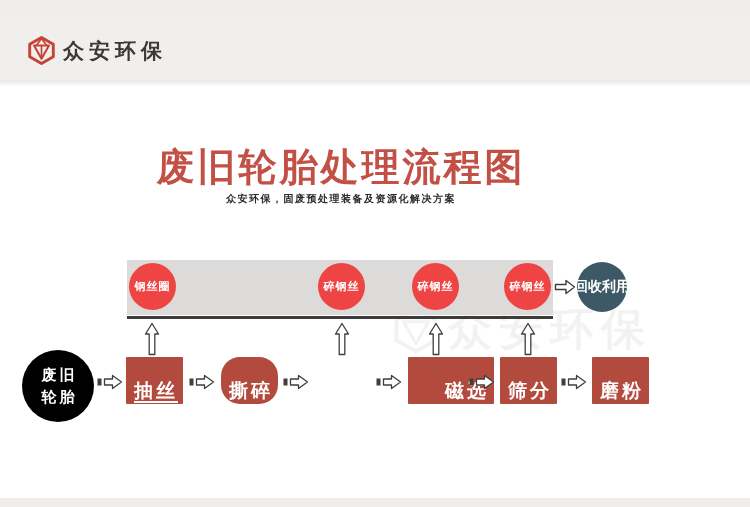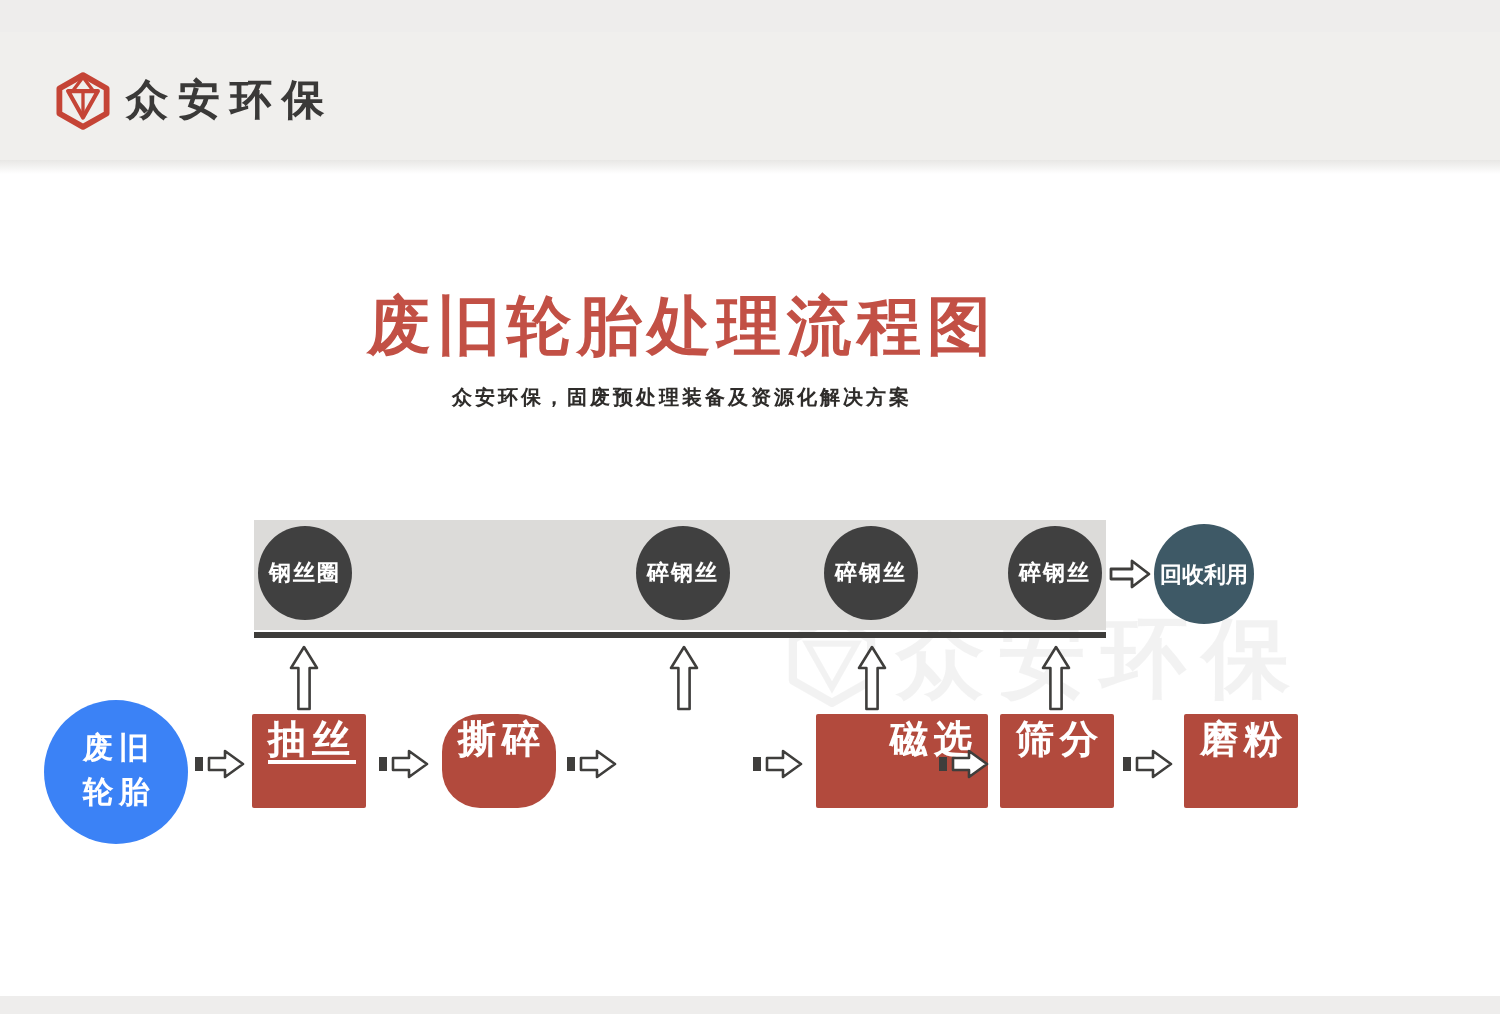--- a/index.html
+++ b/index.html
@@ -19,57 +19,57 @@
   }
   .logo-wrap{position:absolute;left:27px;top:20px;display:flex;align-items:center;cursor:pointer;}
   .logo-icon{width:29px;height:29px;display:block;}
   .brand{
     margin-left:7px;font-size:21px;font-weight:bold;color:#3a3938;
     letter-spacing:5px;line-height:29px;white-space:nowrap;
   }
   
   .title{
     position:absolute;left:0;top:126px;width:682px;text-align:center;
-    font-size:32px;font-weight:800;color:#c25045;letter-spacing:3px;white-space:nowrap;
+    font-size:38px;font-weight:800;color:#c25045;letter-spacing:3px;white-space:nowrap;
   }
   .subtitle{
     position:absolute;left:0;top:176px;width:682px;text-align:center;
     font-family:"Liberation Serif","DejaVu Serif",serif;
     font-size:10px;font-weight:bold;color:#2e2c2a;letter-spacing:1.5px;white-space:nowrap;
   }
   
   .band{position:absolute;left:127px;top:244px;width:426px;height:55px;background:#dcdbd9;}
   .rail{position:absolute;left:127px;top:300px;width:426px;height:3px;background:#3d3c3a;}
   .out-circle{
     position:absolute;top:247px;width:47px;height:47px;border-radius:50%;
-    background:#404040;color:#fff;font-size:11px;font-weight:bold;letter-spacing:1px;
+    background:#ef4444;color:#fff;font-size:11px;font-weight:bold;letter-spacing:1px;
     display:flex;align-items:center;justify-content:center;white-space:nowrap;
   }
   .oc0{left:129px;} .oc1{left:318px;} .oc2{left:412px;} .oc3{left:504px;}
   .recycle-circle{
     position:absolute;left:577px;top:246px;width:50px;height:50px;border-radius:50%;
-    background:#3e5966;color:#fff;font-size:11px;font-weight:bold;
+    background:#3e5966;color:#fff;font-size:14px;font-weight:bold;
     display:flex;align-items:center;justify-content:center;white-space:nowrap;
   }
   .arrow-svg{position:absolute;display:block;}
   .up0{left:144px;} .up1{left:334px;} .up2{left:428px;} .up3{left:520px;}
   .up-arrow{top:306px;}
   .h-arrow{top:358px;}
   .ha0{left:97px;} .ha1{left:189px;} .ha2{left:283px;} .ha3{left:376px;} .ha4{left:469px;} .ha5{left:561px;}
   .recycle-arrow{left:554px;top:263px;}
   .src-circle{
     position:absolute;left:22px;top:334px;width:72px;height:72px;border-radius:50%;
-    background:#3b82f6;color:#fff;font-size:15px;font-weight:bold;letter-spacing:3px;
+    background:#000000;color:#fff;font-size:15px;font-weight:bold;letter-spacing:3px;
     line-height:1.5;display:flex;flex-direction:column;align-items:center;justify-content:center;
     text-indent:3px;
   }
   .step{
     position:absolute;top:341px;width:57px;height:47px;background:#b24a3d;
     color:#fff;font-weight:bold;display:flex;flex-direction:column;
-    align-items:center;justify-content:flex-start;border-radius:1px;font-family:Liberation Serif, serif;
+    align-items:center;justify-content:flex-end;border-radius:1px;font-family:Liberation Serif, serif;
   }
   .step span{font-size:19px;letter-spacing:3px;text-indent:3px;white-space:nowrap;}
   .step.two-line span{font-size:13.5px;letter-spacing:2px;line-height:1.4;text-indent:2px;}
   .st0{left:126px;} .st1{left:221px;border-radius:19px;} .st2{left:314px;} .st3{left:408px;padding-left:29px;} .st4{left:500px;} .st5{left:592px;}
   .st0 span{text-decoration:underline;text-decoration-thickness:2px;text-underline-offset:4px;}
   
   .watermark{
     position:absolute;left:392px;top:284px;display:flex;align-items:center;
     opacity:0.08;pointer-events:none;color:#6b6b6b;
   }

